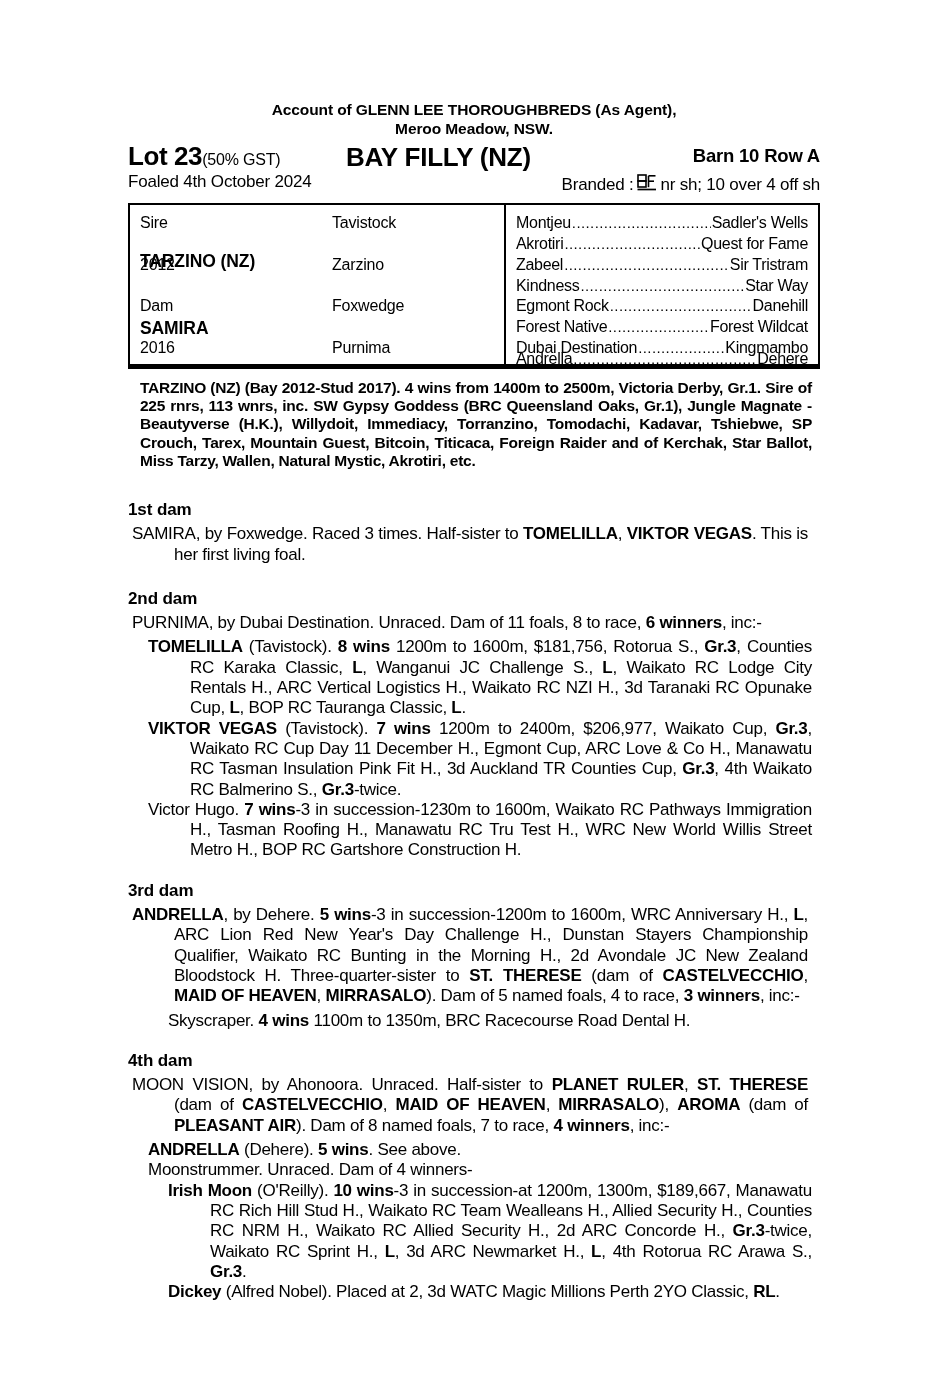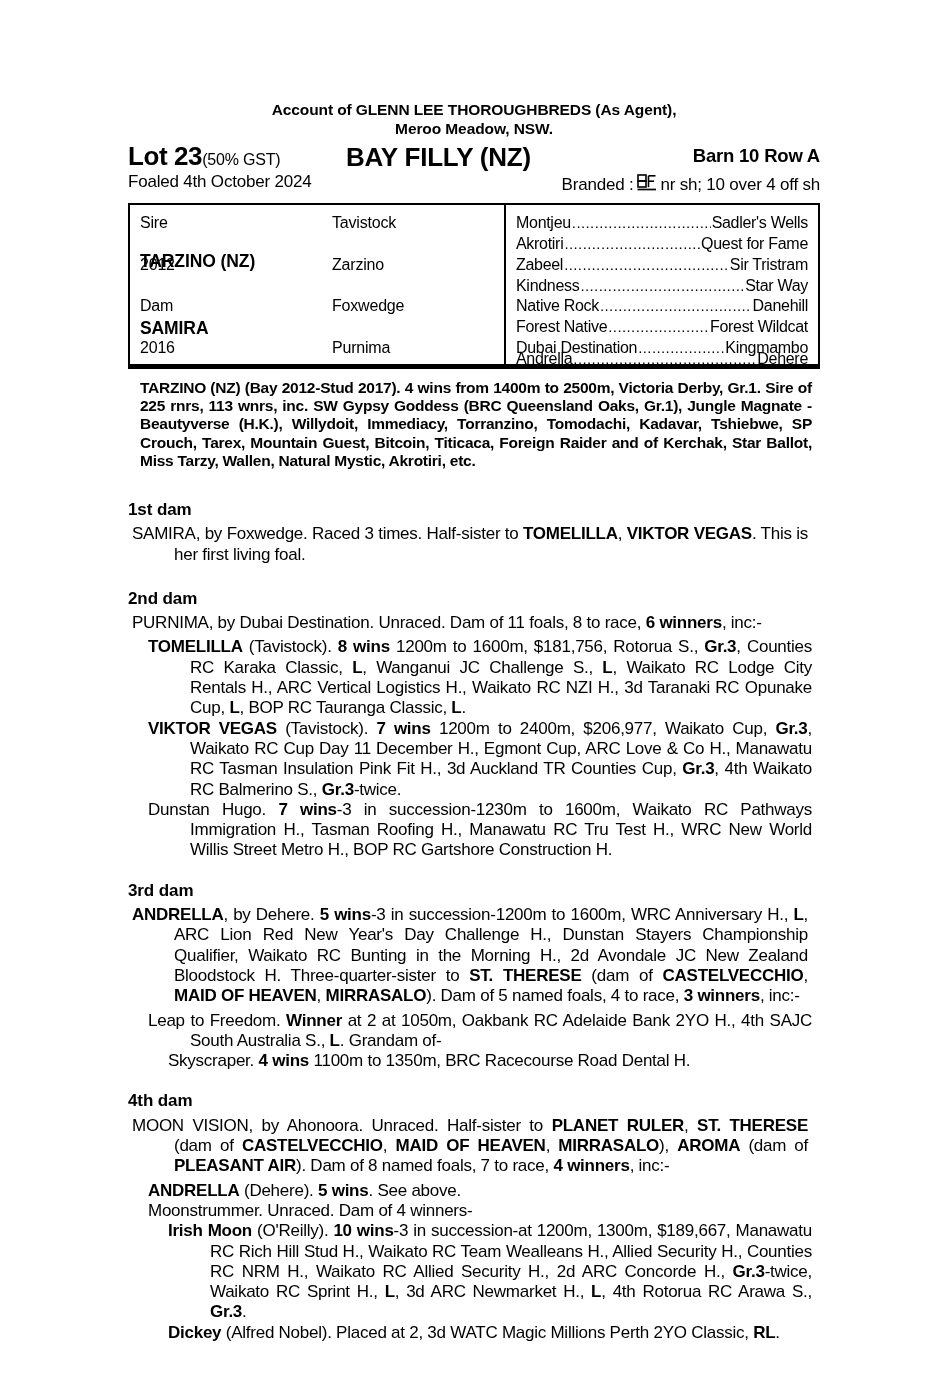--- a/index.html
+++ b/index.html
@@ -293,21 +293,21 @@
           <span class="gp-a">Zabeel</span>
           <span class="gp-dots">................................................................</span>
           <span class="gp-b">Sir Tristram</span>
         </div>
       <div class="gp-row" style="top:72px;">
           <span class="gp-a">Kindness</span>
           <span class="gp-dots">................................................................</span>
           <span class="gp-b">Star Way</span>
         </div>
       <div class="gp-row" style="top:92px;">
-          <span class="gp-a">Native Rock</span>
+          <span class="gp-a">Egmont Rock</span>
           <span class="gp-dots">................................................................</span>
           <span class="gp-b">Danehill</span>
         </div>
       <div class="gp-row" style="top:113px;">
           <span class="gp-a">Forest Native</span>
           <span class="gp-dots">................................................................</span>
           <span class="gp-b">Forest Wildcat</span>
         </div>
       <div class="gp-row" style="top:134px;">
           <span class="gp-a">Dubai Destination</span>
@@ -325,25 +325,24 @@
   <div class="sire-para">TARZINO (NZ) (Bay 2012-Stud 2017). 4 wins from 1400m to 2500m, Victoria Derby, Gr.1. Sire of 225 rnrs, 113 wnrs, inc. SW Gypsy Goddess (BRC Queensland Oaks, Gr.1), Jungle Magnate - Beautyverse (H.K.), Willydoit, Immediacy, Torranzino, Tomodachi, Kadavar, Tshiebwe, SP Crouch, Tarex, Mountain Guest, Bitcoin, Titicaca, Foreign Raider and of Kerchak, Star Ballot, Miss Tarzy, Wallen, Natural Mystic, Akrotiri, etc.</div>
 
   <div class="body-text" id="body-text">
       <div class="dam-head">1st dam</div>
       <div class="p-hang0"><span>SAMIRA, by Foxwedge. Raced 3 times. Half-sister to </span><span class="b">TOMELILLA</span><span>, </span><span class="b">VIKTOR VEGAS</span><span>. This is her first living foal.</span></div>
       <div class="spacer-md"></div>
       <div class="dam-head">2nd dam</div>
       <div class="p-hang0"><span>PURNIMA, by Dubai Destination. Unraced. Dam of 11 foals, 8 to race, </span><span class="b">6 winners</span><span>, inc:-</span></div>
       <div class="p-hang1"><span class="b">TOMELILLA</span><span> (Tavistock). </span><span class="b">8 wins</span><span> 1200m to 1600m, $181,756, Rotorua S., </span><span class="b">Gr.3</span><span>, Counties RC Karaka Classic, </span><span class="b">L</span><span>, Wanganui JC Challenge S., </span><span class="b">L</span><span>, Waikato RC Lodge City Rentals H., ARC Vertical Logistics H., Waikato RC NZI H., 3d Taranaki RC Opunake Cup, </span><span class="b">L</span><span>, BOP RC Tauranga Classic, </span><span class="b">L</span><span>.</span></div>
       <div class="p-hang1"><span class="b">VIKTOR VEGAS</span><span> (Tavistock). </span><span class="b">7 wins</span><span> 1200m to 2400m, $206,977, Waikato Cup, </span><span class="b">Gr.3</span><span>, Waikato RC Cup Day 11 December H., Egmont Cup, ARC Love &amp; Co H., Manawatu RC Tasman Insulation Pink Fit H., 3d Auckland TR Counties Cup, </span><span class="b">Gr.3</span><span>, 4th Waikato RC Balmerino S., </span><span class="b">Gr.3</span><span>-twice.</span></div>
-      <div class="p-hang1"><span>Dunstan Hugo. </span><span class="b">7 wins</span><span>-3 in succession-1230m to 1600m, Waikato RC Pathways Immigration H., Tasman Roofing H., Manawatu RC Tru Test H., WRC New World Willis Street Metro H., BOP RC Gartshore Construction H.</span></div>
+      <div class="p-hang1"><span>Victor Hugo. </span><span class="b">7 wins</span><span>-3 in succession-1230m to 1600m, Waikato RC Pathways Immigration H., Tasman Roofing H., Manawatu RC Tru Test H., WRC New World Willis Street Metro H., BOP RC Gartshore Construction H.</span></div>
       <div class="spacer-md"></div>
       <div class="dam-head">3rd dam</div>
       <div class="p-hang0"><span class="b">ANDRELLA</span><span>, by Dehere. </span><span class="b">5 wins</span><span>-3 in succession-1200m to 1600m, WRC Anniversary H., </span><span class="b">L</span><span>, ARC Lion Red New Year's Day Challenge H., Dunstan Stayers Championship Qualifier, Waikato RC Bunting in the Morning H., 2d Avondale JC New Zealand Bloodstock H. Three-quarter-sister to </span><span class="b">ST. THERESE</span><span> (dam of </span><span class="b">CASTELVECCHIO</span><span>, </span><span class="b">MAID OF HEAVEN</span><span>, </span><span class="b">MIRRASALO</span><span>). Dam of 5 named foals, 4 to race, </span><span class="b">3 winners</span><span>, inc:-</span></div>
-      <div class="p-hang1"><span>Leap to Freedom. </span><span class="b">Winner</span><span> at 2 at 1050m, Oakbank RC Adelaide Bank 2YO H., 4th SAJC South Australia S., </span><span class="b">L</span><span>. Grandam of-</span></div>
       <div class="p-hang2"><span>Skyscraper. </span><span class="b">4 wins</span><span> 1100m to 1350m, BRC Racecourse Road Dental H.</span></div>
       <div class="spacer-md"></div>
       <div class="dam-head">4th dam</div>
       <div class="p-hang0"><span>MOON VISION, by Ahonoora. Unraced. Half-sister to </span><span class="b">PLANET RULER</span><span>, </span><span class="b">ST. THERESE</span><span> (dam of </span><span class="b">CASTELVECCHIO</span><span>, </span><span class="b">MAID OF HEAVEN</span><span>, </span><span class="b">MIRRASALO</span><span>), </span><span class="b">AROMA</span><span> (dam of </span><span class="b">PLEASANT AIR</span><span>). Dam of 8 named foals, 7 to race, </span><span class="b">4 winners</span><span>, inc:-</span></div>
       <div class="p-hang1"><span class="b">ANDRELLA</span><span> (Dehere). </span><span class="b">5 wins</span><span>. See above.</span></div>
       <div class="p-hang1"><span>Moonstrummer. Unraced. Dam of 4 winners-</span></div>
       <div class="p-hang2"><span class="b">Irish Moon</span><span> (O'Reilly). </span><span class="b">10 wins</span><span>-3 in succession-at 1200m, 1300m, $189,667, Manawatu RC Rich Hill Stud H., Waikato RC Team Wealleans H., Allied Security H., Counties RC NRM H., Waikato RC Allied Security H., 2d ARC Concorde H., </span><span class="b">Gr.3</span><span>-twice, Waikato RC Sprint H., </span><span class="b">L</span><span>, 3d ARC Newmarket H., </span><span class="b">L</span><span>, 4th Rotorua RC Arawa S., </span><span class="b">Gr.3</span><span>.</span></div>
       <div class="p-hang2"><span class="b">Dickey</span><span> (Alfred Nobel). Placed at 2, 3d WATC Magic Millions Perth 2YO Classic, </span><span class="b">RL</span><span>.</span></div>
     </div>
 

